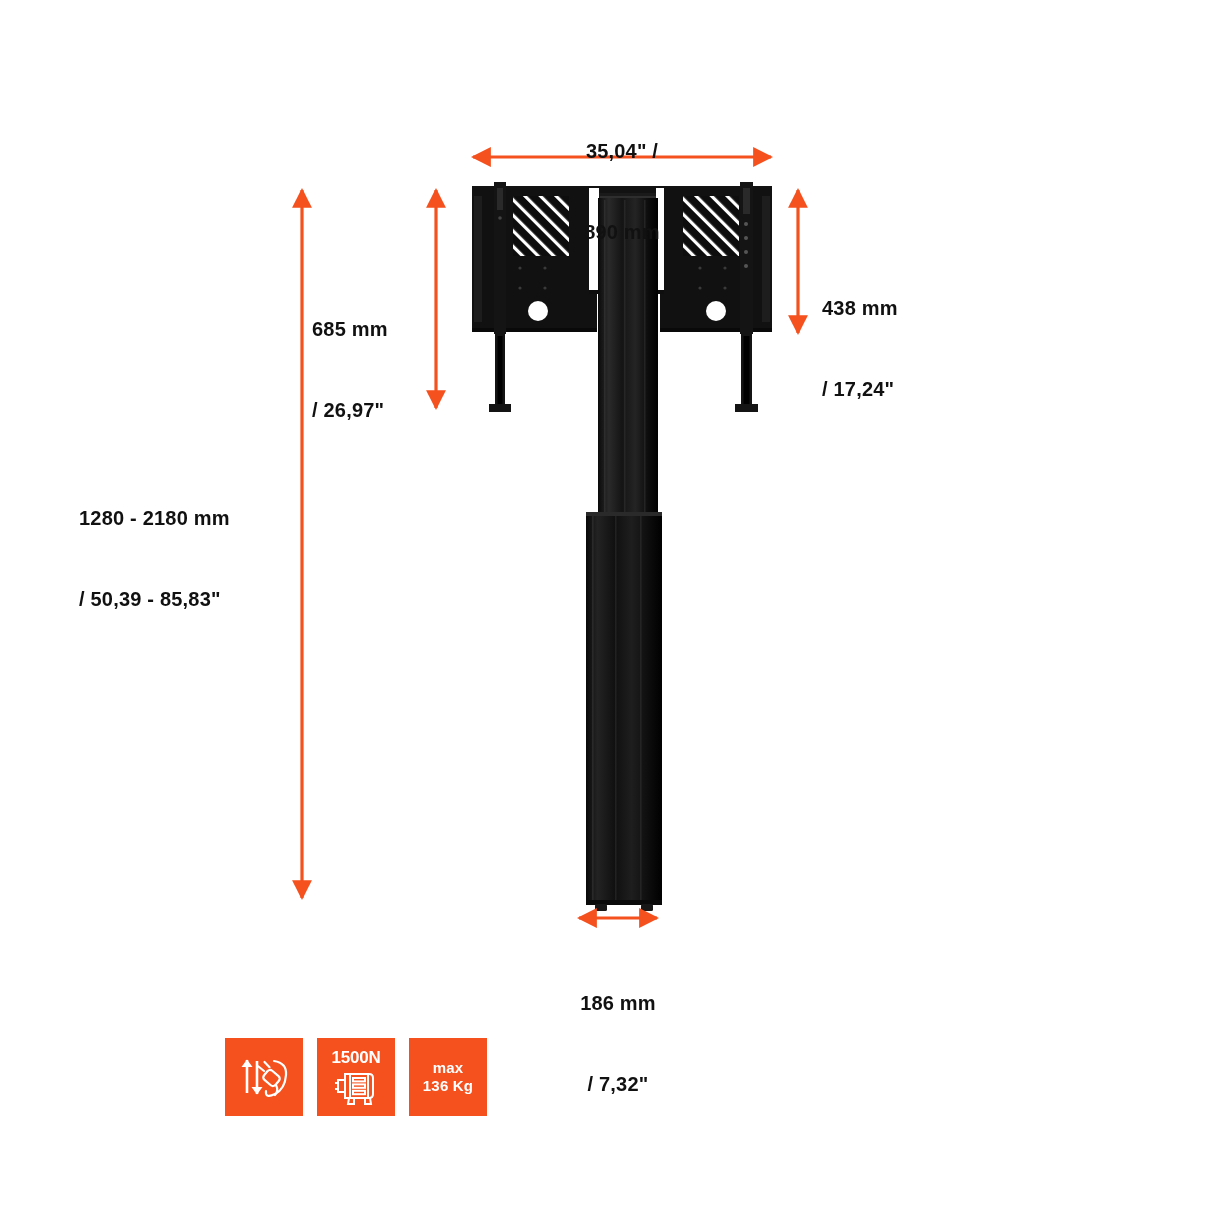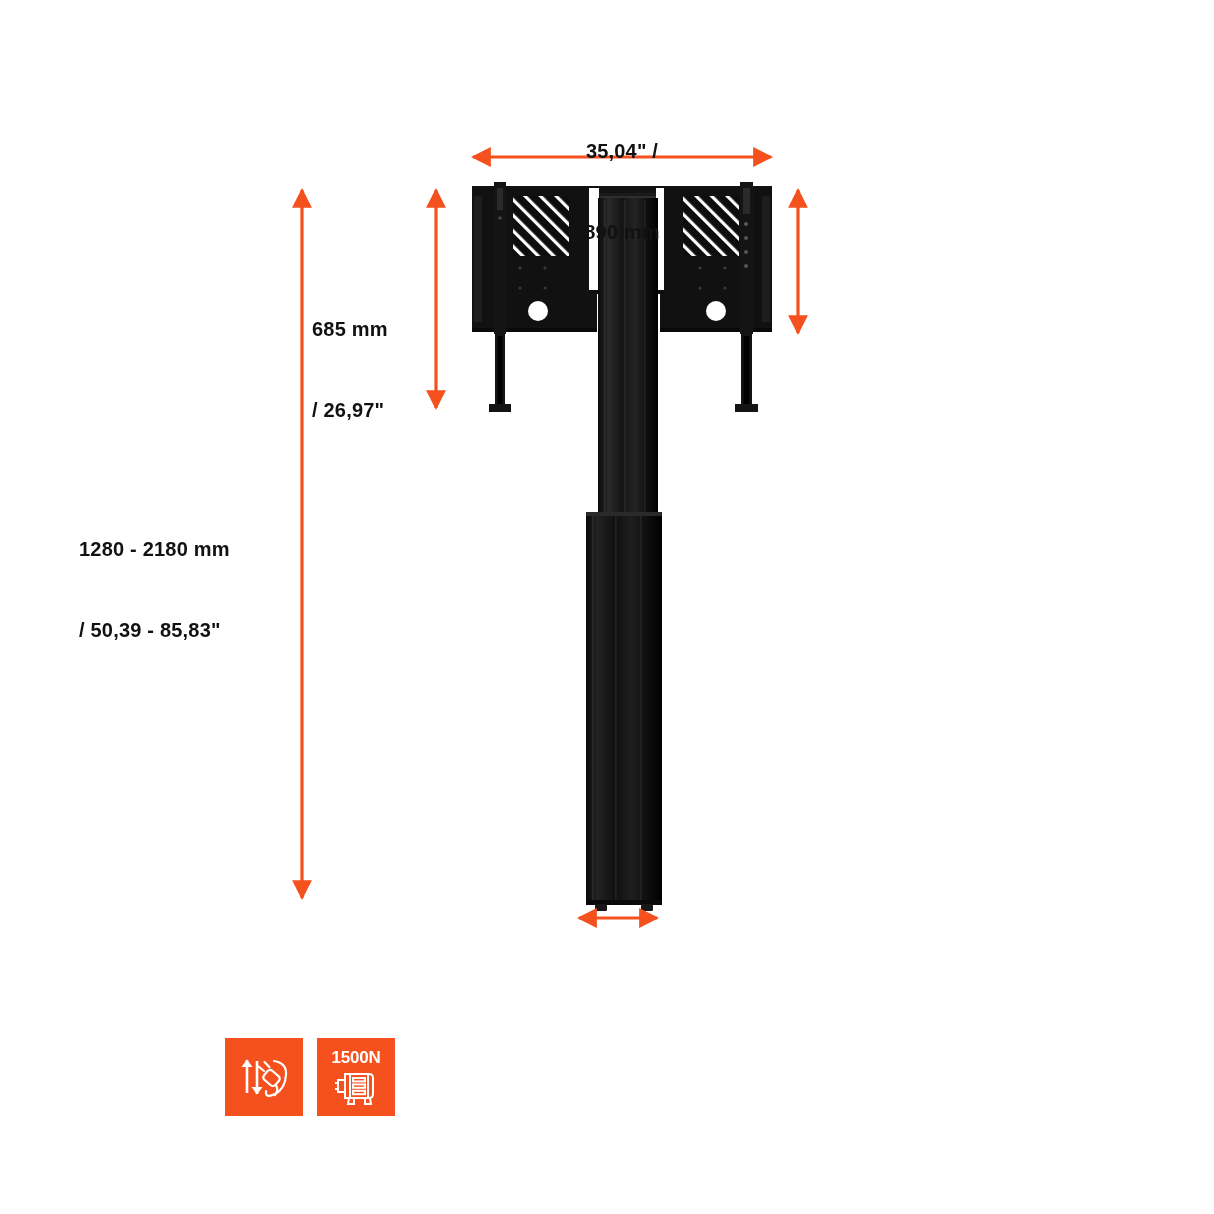--- a/index.html
+++ b/index.html
@@ -211,31 +211,39 @@
     <line x1="798" y1="190" x2="798" y2="333" stroke="#F4511E" stroke-width="3.2" marker-start="url(#arrR)" marker-end="url(#arrR)"></line>
 
     <line x1="579" y1="918" x2="657" y2="918" stroke="#F4511E" stroke-width="3.2" marker-start="url(#arrR)" marker-end="url(#arrR)"></line>
   </svg>
 
   <div class="dim-label center" style="left:477px; top:84px; width:290px;">
     <div>35,04" /</div>
     <div>890 mm</div>
   </div>
 
-  <div class="dim-label left" style="left:79px; top:482px; width:220px;">
+  <div class="dim-label left" style="left:79px; top:451px; width:220px;">
     <div>1280 - 2180 mm</div>
     <div>/ 50,39 - 85,83"</div>
   </div>
 
   <div class="dim-label left" style="left:312px; top:262px; width:110px;">
     <div>685 mm</div>
     <div>/ 26,97"</div>
   </div>
 
-
+  <div class="dim-label left" style="left:822px; top:241px; width:120px;">
+    <div>438 mm</div>
+    <div>/ 17,24"</div>
+  </div>
+
+  <div class="dim-label center" style="left:523px; top:936px; width:190px;">
+    <div>186 mm</div>
+    <div>/ 7,32"</div>
+  </div>
 
   <div id="badges">
 
     <div class="badge">
       <svg class="badge-icon" width="60" height="60" viewBox="0 0 60 60">
         <g stroke="#ffffff" fill="none" stroke-width="2.6">
 
           <line x1="13" y1="46" x2="13" y2="13"></line>
           <polyline points="7.5,20 13,12.5 18.5,20" fill="#ffffff" stroke="none"></polyline>
 
@@ -273,16 +281,20 @@
           <rect x="20" y="10" width="12" height="3.4"></rect>
           <rect x="20" y="16.4" width="12" height="3.4"></rect>
           <rect x="20" y="22.8" width="12" height="3.4"></rect>
 
           <path d="M 16 30 L 15 36 H 21 L 21 30"></path>
           <path d="M 32 30 L 32 36 H 38 L 37 30"></path>
         </g>
       </svg>
     </div>
 
+    <div class="badge">
+      <div class="badge-text">max
+136 Kg</div>
+    </div>
 
   </div>
 
 </div>
 
 </body></html>

